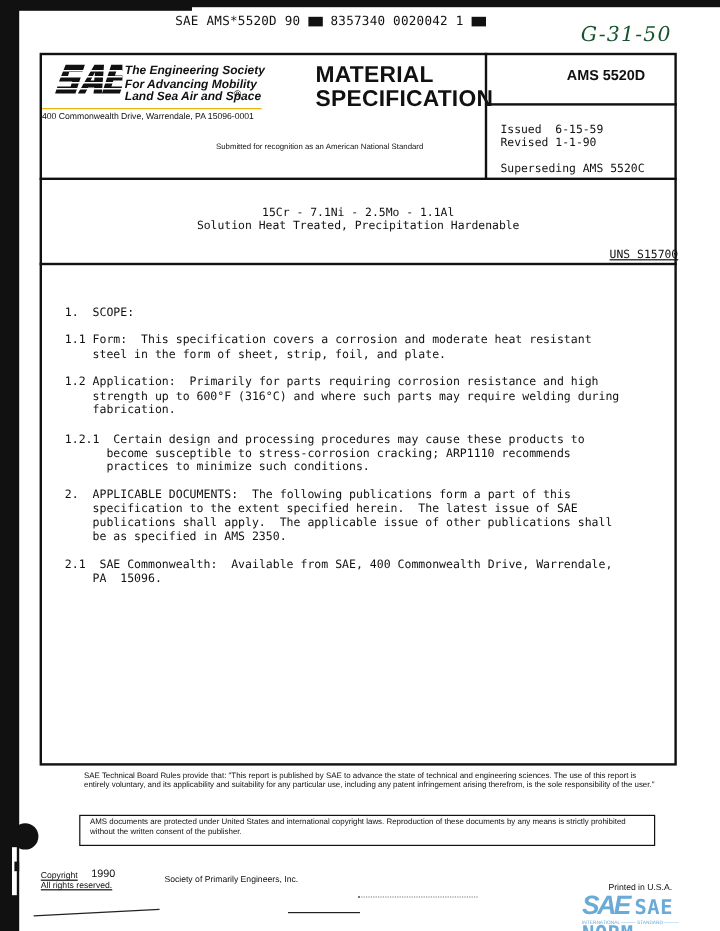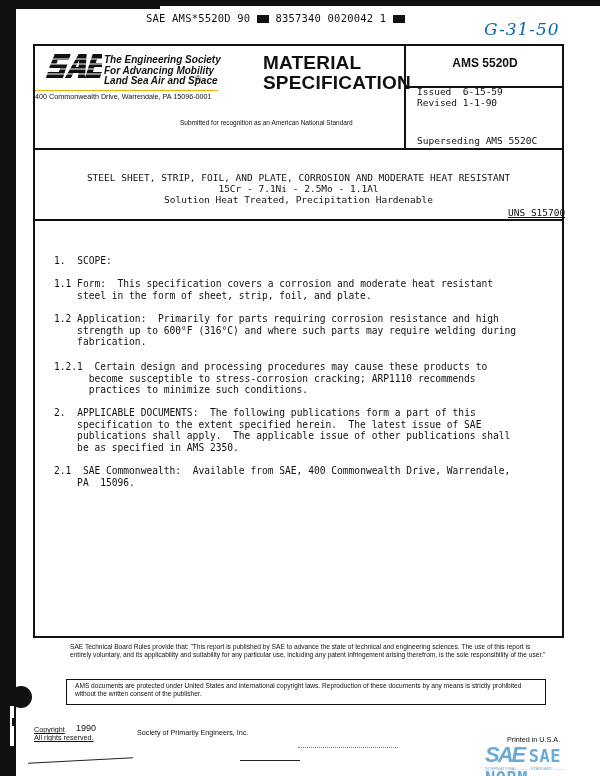--- a/index.html
+++ b/index.html
@@ -11,40 +11,40 @@
   
   #topbar { left:0; top:0; width:600px; height:6px; background:#111; }
   #topbar2 { left:0; top:0; width:160px; height:9px; background:#111; }
   #leftbar { left:0; top:6px; width:16px; height:770px; background:#111; }
   #leftnotch { left:10px; top:706px; width:4px; height:40px; background:#fff; }
   #leftnotch2 { left:12px; top:718px; width:4px; height:8px; background:#111; }
   #blob { left:10px; top:686px; width:22px; height:22px; border-radius:50%; background:#111; }
 
   #header-code { left:146px; top:12px; font-size:10.5px; letter-spacing:0.2px; white-space:pre; }
   .blk { display:inline-block; width:12px; height:8px; background:#111; vertical-align:-1px; }
-  #handwritten { left:484px; top:19px; font-family:"DejaVu Serif",serif; font-size:17px; font-style:italic; color:#0369a1; letter-spacing:1px; }
+  #handwritten { left:484px; top:19px; font-family:"DejaVu Serif",serif; font-size:17px; font-style:italic; color:#14532d; letter-spacing:1px; }
 
   
   #frame { left:33px; top:44px; width:531px; height:594px; border:2px solid #111; box-sizing:border-box; }
   #hdr-bottom { left:33px; top:148px; width:531px; height:2px; background:#111; }
   #vdiv { left:404px; top:44px; width:2px; height:105px; background:#111; }
   #rdiv { left:405px; top:86px; width:159px; height:2px; background:#111; }
   #title-bottom { left:33px; top:219px; width:531px; height:2px; background:#111; }
 
   
   #logo { left:44px; top:50px; width:58px; height:36px; }
   #logo-tag { left:104px; top:55px; font-size:10px; font-weight:bold; font-style:italic; line-height:10.5px; }
   #reg { left:195px; top:74px; font-size:8px; }
   #addr { left:35px; top:90px; font-size:7.2px; border-top:1px solid #eab308; padding-top:1px; width:183px; }
 
   #ams-title { left:263px; top:53px; font-size:19px; font-weight:bold; line-height:20px; letter-spacing:0.2px; }
   #submitted { left:180px; top:119px; font-size:6.5px; }
 
-  #ams-num { left:406px; top:56px; width:158px; text-align:center; font-size:12px; font-weight:bold; }
-  #dates { left:417px; top:87px; font-size:9.5px; line-height:10.5px; }
+  #ams-num { left:406px; top:56px; width:158px; text-align:center; font-size:12px; font-weight:bold;padding-left:20px; }
+  #dates { left:417px; top:104px; font-size:9.5px; line-height:10.5px; }
   #superseding { left:417px; top:135px; font-size:9.5px; }
 
   
   #title-block { left:35px; top:172px; width:527px; text-align:center; font-size:9.5px; line-height:11px; }
   #uns { left:508px; top:207px; font-size:9.5px; text-decoration:underline; }
 
   
   .para { font-size:9.6px; line-height:11.6px; white-space:pre; }
   .u { }
 
@@ -111,21 +111,20 @@
 <div class="abs sans" id="submitted">Submitted for recognition as an American National Standard</div>
 
 <div class="abs sans" id="ams-num">AMS 5520D</div>
 <div class="abs mono" id="dates">
   <div style="white-space:pre">Issued  6-15-59</div>
   <div>Revised 1-1-90</div>
 </div>
 <div class="abs mono" id="superseding">Superseding AMS 5520C</div>
 
 <div class="abs mono" id="title-block">
-  <div>STEEL SHEET, STRIP, FOIL, AND PLATE, CORROSION AND MODERATE HEAT RESISTANT</div>
   <div>15Cr - 7.1Ni - 2.5Mo - 1.1Al</div>
   <div>Solution Heat Treated, Precipitation Hardenable</div>
 </div>
 <div class="abs mono" id="uns">UNS S15700</div>
 
 <div class="abs mono para" style="left:54px; top:255px;"><span>1.</span>  <span class="u">SCOPE</span><span>:</span></div>
 
 <div class="abs mono para" style="left:54px; top:278px;"><span>1.1</span> <span class="u">Form</span><span>:</span><span>  This specification covers a corrosion and moderate heat resistant
     steel in the form of sheet, strip, foil, and plate.</span></div>
 

